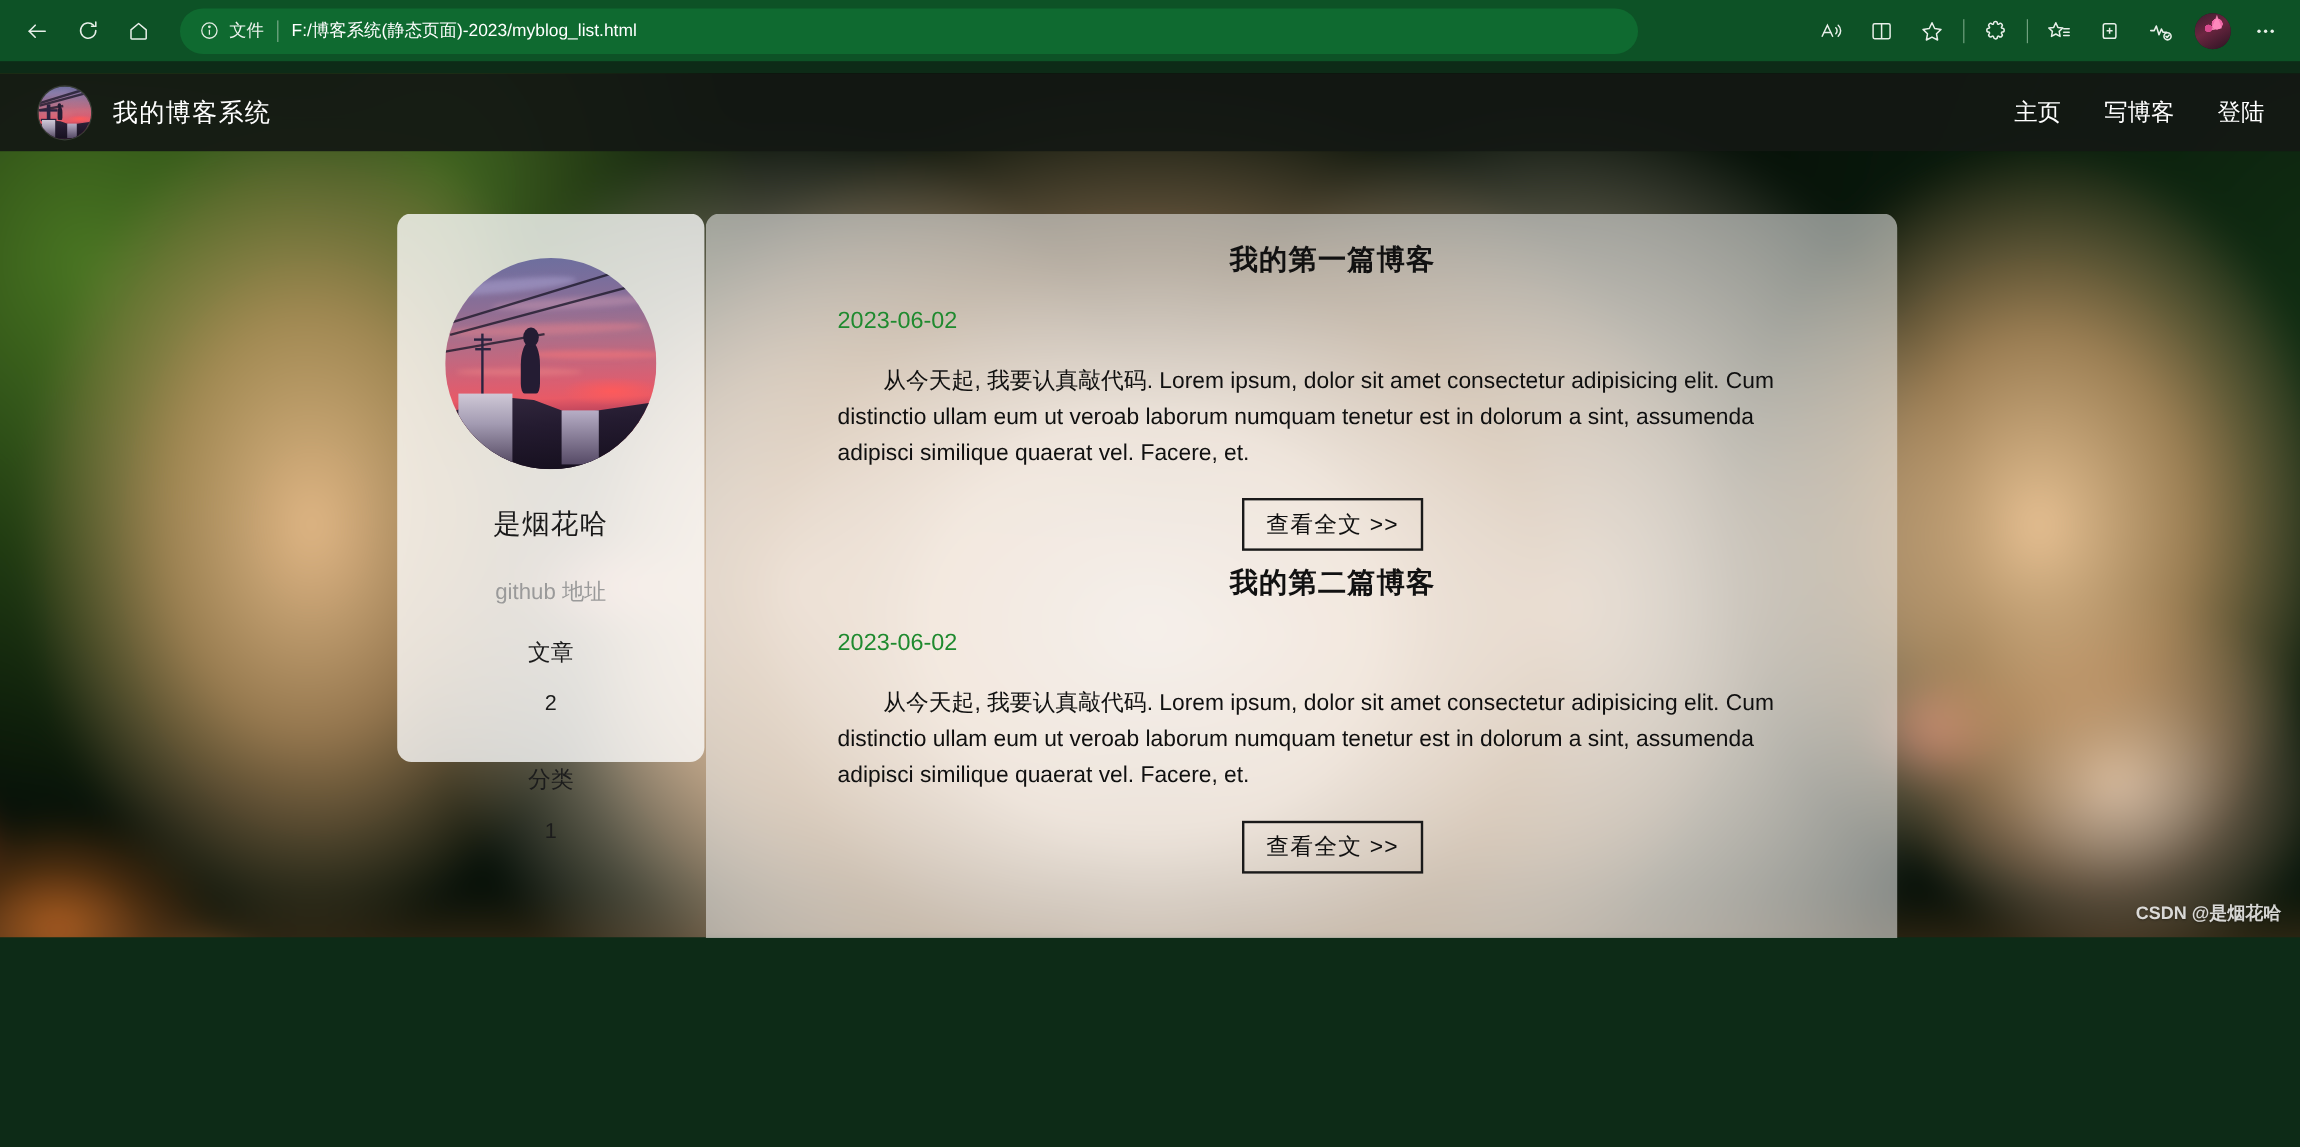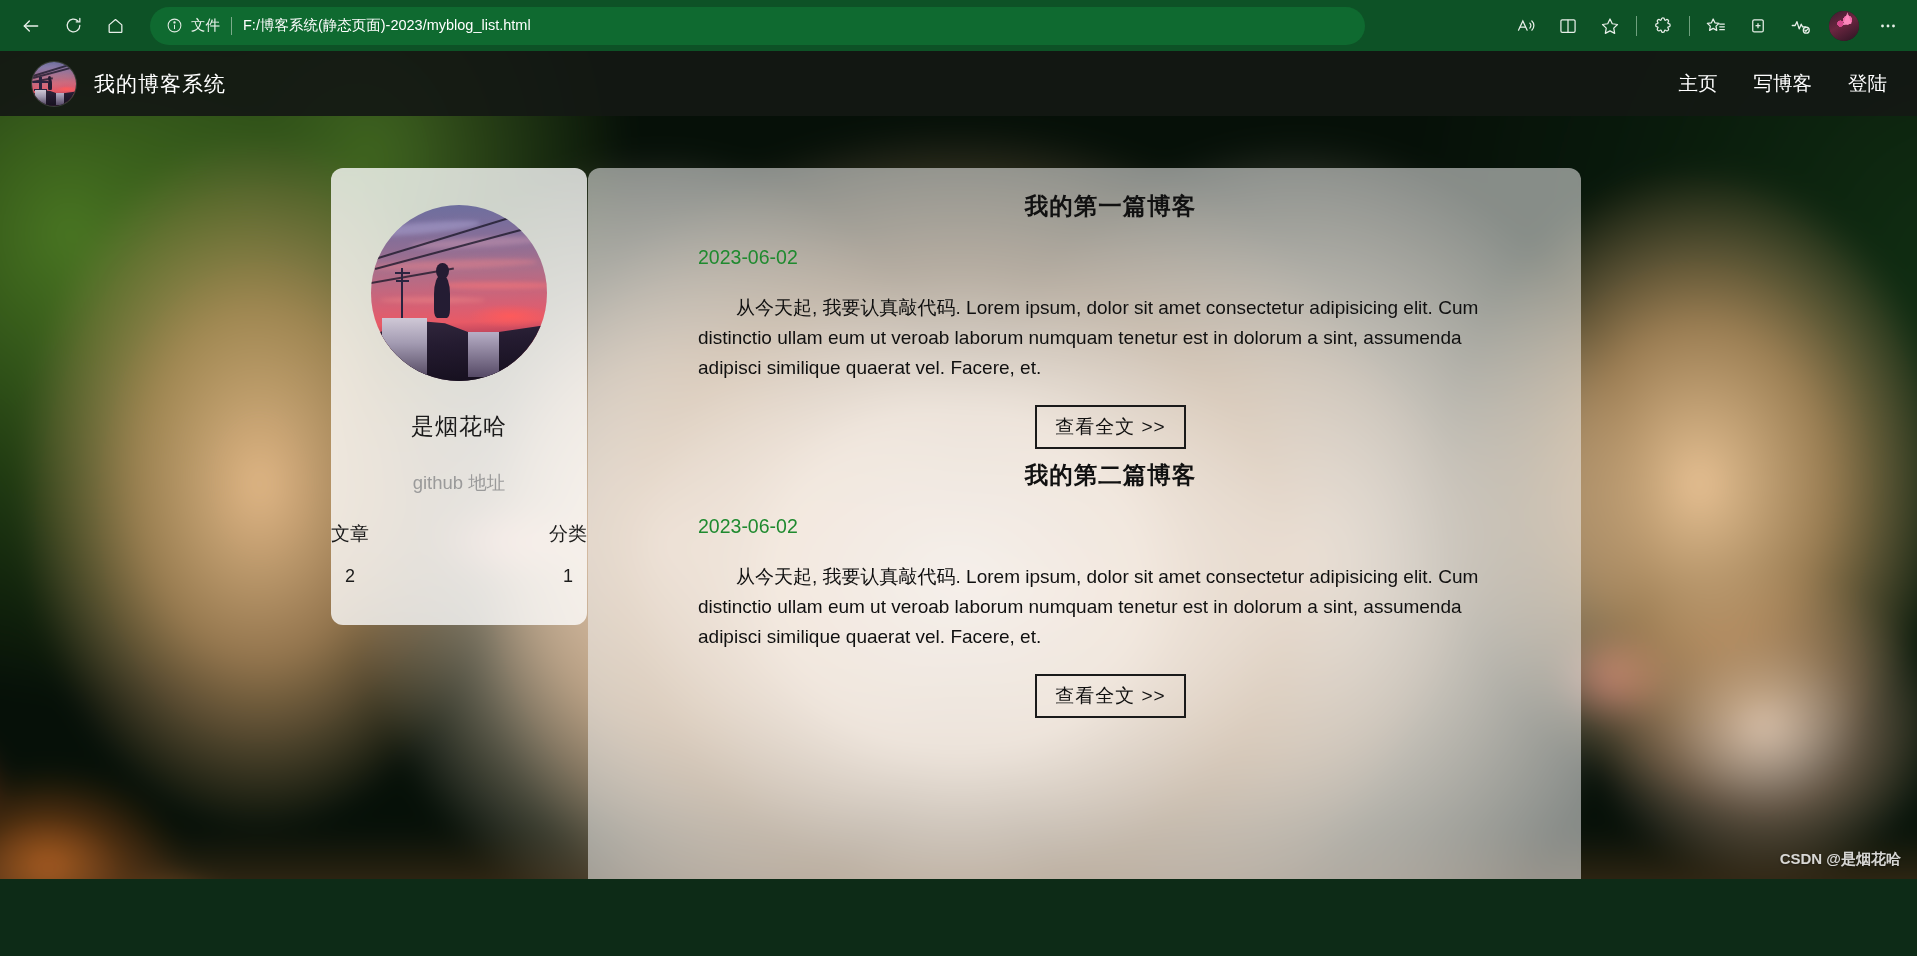--- a/index.html
+++ b/index.html
@@ -106,23 +106,23 @@
     position: absolute; left: 45%; top: 6%;
     width: 30%; height: 44%;
     background: #ff8dc0;
     clip-path: polygon(0 100%, 55% 0, 100% 85%);
     opacity: .85;
   }
 
   
   .page {
     position: absolute;
-    top: 51px; left: 0;
+    top: 61px; left: 0;
     width: 1917px;
-    height: 828px;
+    height: 720px;
     overflow: hidden;
   }
   .bg-photo {
     position: absolute;
     inset: -40px;
     background-color: #0a1a0c;
     background-image:
       
       radial-gradient(ellipse 460px 430px at 50% 62%, rgba(255,243,233,0.98) 0%, rgba(250,228,208,0.92) 38%, rgba(215,168,126,0.5) 68%, rgba(120,90,55,0) 100%),
       radial-gradient(ellipse 300px 370px at 36% 58%, rgba(255,248,240,0.95) 0%, rgba(238,215,190,0.7) 45%, rgba(170,128,90,0) 100%),
@@ -323,22 +323,23 @@
     margin-top: 28px;
     font-size: 18.5px;
     color: #9a9a9a;
     text-decoration: none;
     cursor: pointer;
   }
   .stats {
     margin-top: 26px;
     width: 100%;
     display: flex;
-    justify-content: space-between;
+    justify-content: flex-end;
     gap: 40px;
+    flex-direction: column;
   }
   .stat { display: flex; flex-direction: column; align-items: center; gap: 19px; }
   .stat-label { font-size: 19px; color: #1c1c1c; }
   .stat-value { font-size: 18px; color: #1c1c1c; }
 
   
   .blog-panel {
     position: absolute;
     left: 588px;
     top: 52px;

